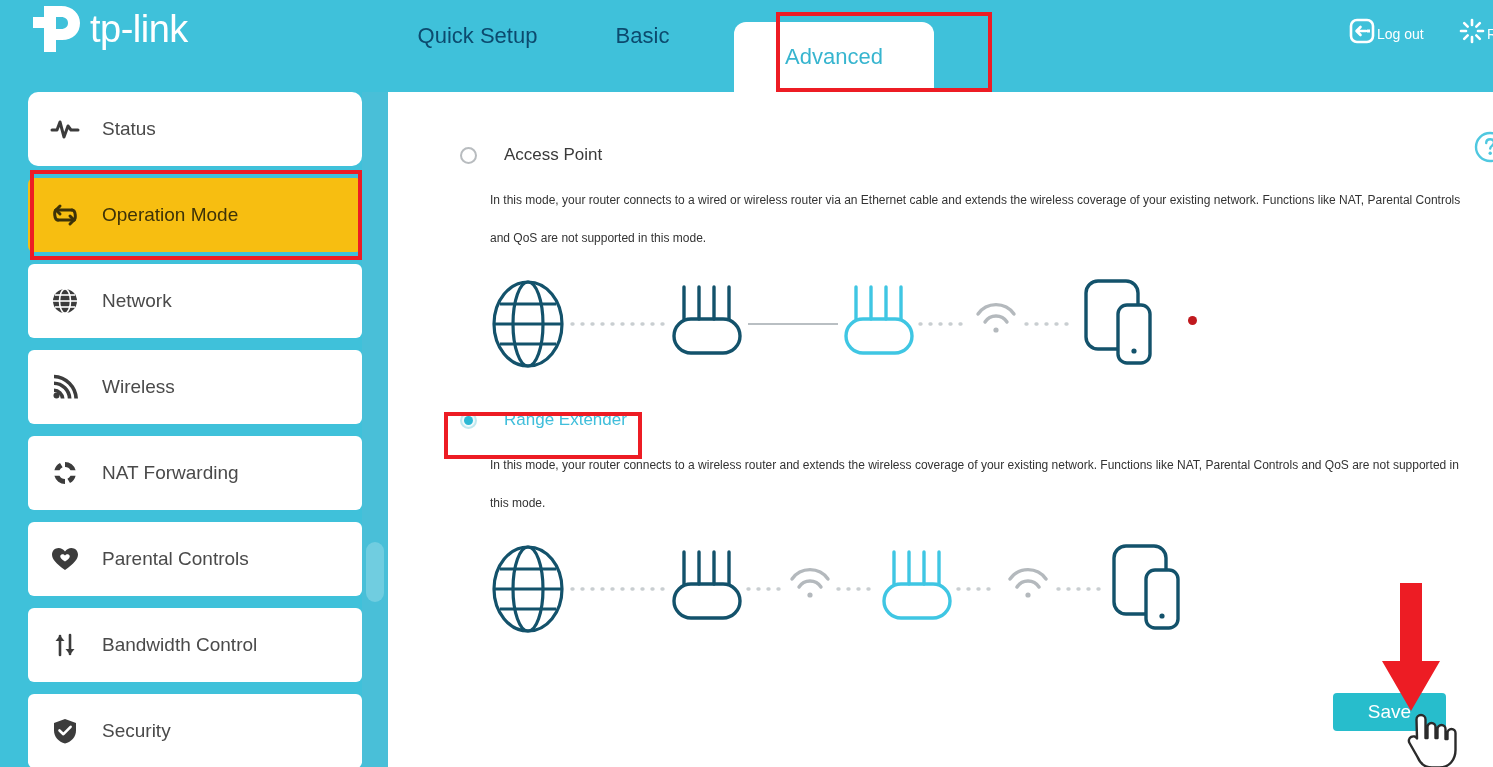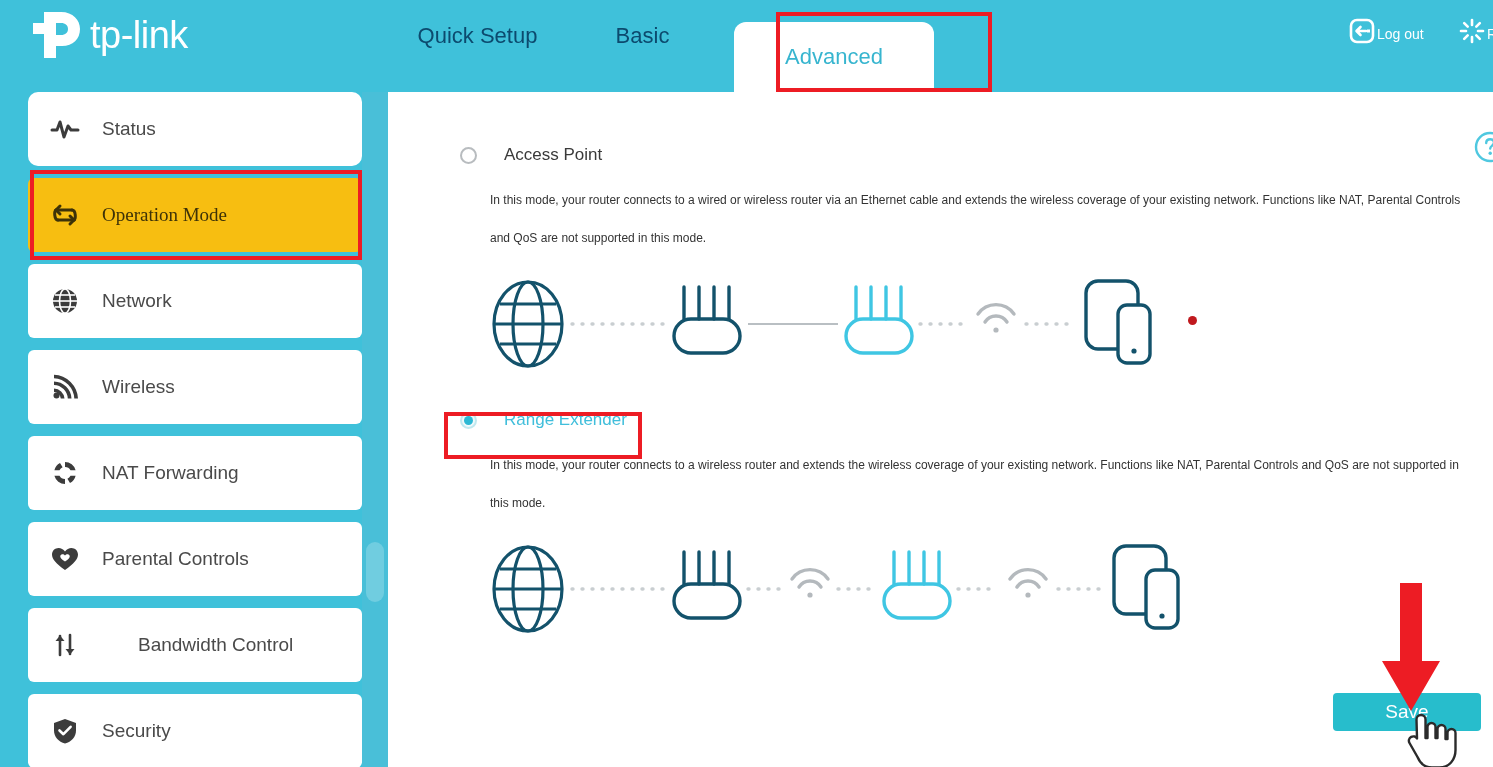--- a/index.html
+++ b/index.html
@@ -20,21 +20,21 @@
     position: absolute;
     top: 0; left: 0;
     width: 1493px;
     height: 92px;
     background: #3FC1DA;
     overflow: hidden;
   }
   .logo {
     position: absolute;
     left: 28px;
-    top: 6px;
+    top: 0;
     width: 230px;
     height: 56px;
   }
   .logo svg { display: block; }
 
   .nav {
     position: absolute;
     left: 390px;
     top: 0;
     height: 92px;
@@ -148,21 +148,21 @@
     justify-content: center;
     flex: 0 0 74px;
   }
   .side-item .s-lbl {
     font-size: 19px;
     color: #4a4a4a;
   }
   .side-item.active {
     background: #F7BE11;
   }
-  .side-item.active .s-lbl { color: #3d3208; font-family: Liberation Serif, serif; }
+  .side-item.active .s-lbl { color: #3d3208; }
 
   
   .anno-box {
     position: absolute;
     border: 4px solid #ED1C24;
     box-sizing: border-box;
     pointer-events: none;
   }
 
   
@@ -218,21 +218,21 @@
     width: 975px;
   }
 
   .diagram { position: relative; height: 110px; }
   .diagram svg { position: absolute; left: 0; top: 0; }
 
   .save-btn {
     position: absolute;
     left: 945px;
     top: 601px;
-    width: 148px;
+    width: 113px;
     height: 38px;
     background: #27BDCC;
     border: none;
     border-radius: 4px;
     color: #ffffff;
     font-size: 19px;
     font-family: "Liberation Sans", sans-serif;
     cursor: pointer;
   }
 
@@ -395,21 +395,21 @@
     <div class="side-item" style="top:430px;">
       <span class="s-ico">
         <svg width="30" height="28" viewBox="0 0 30 28">
           <path d="M15 25 C6 18.5 2 14 2 9.5 C2 5.8 5 3 8.6 3 C11 3 13.4 4.3 15 6.4 C16.6 4.3 19 3 21.4 3 C25 3 28 5.8 28 9.5 C28 14 24 18.5 15 25 Z" fill="#3c3c3c"></path>
           <path d="M15 10.5 C13.6 8.6 11 8.8 10.3 10.8 C9.7 12.6 11.6 14.3 15 16.6 C18.4 14.3 20.3 12.6 19.7 10.8 C19 8.8 16.4 8.6 15 10.5 Z" fill="#ffffff"></path>
         </svg>
       </span>
       <span class="s-lbl">Parental Controls</span>
     </div>
 
-    <div class="side-item" style="top:516px;gap:36px;">
+    <div class="side-item" style="top:516px;">
       <span class="s-ico">
         <svg width="28" height="28" viewBox="0 0 28 28">
           <g stroke="#3c3c3c" stroke-width="2.6" stroke-linecap="round" fill="none">
             <line x1="9" y1="24" x2="9" y2="5"></line>
             <line x1="19" y1="4" x2="19" y2="23"></line>
           </g>
           <path d="M4.5 10 L9 4.5 L13.5 10 Z" fill="#3c3c3c"></path>
           <path d="M14.5 18 L19 23.5 L23.5 18 Z" fill="#3c3c3c"></path>
         </svg>
       </span>

